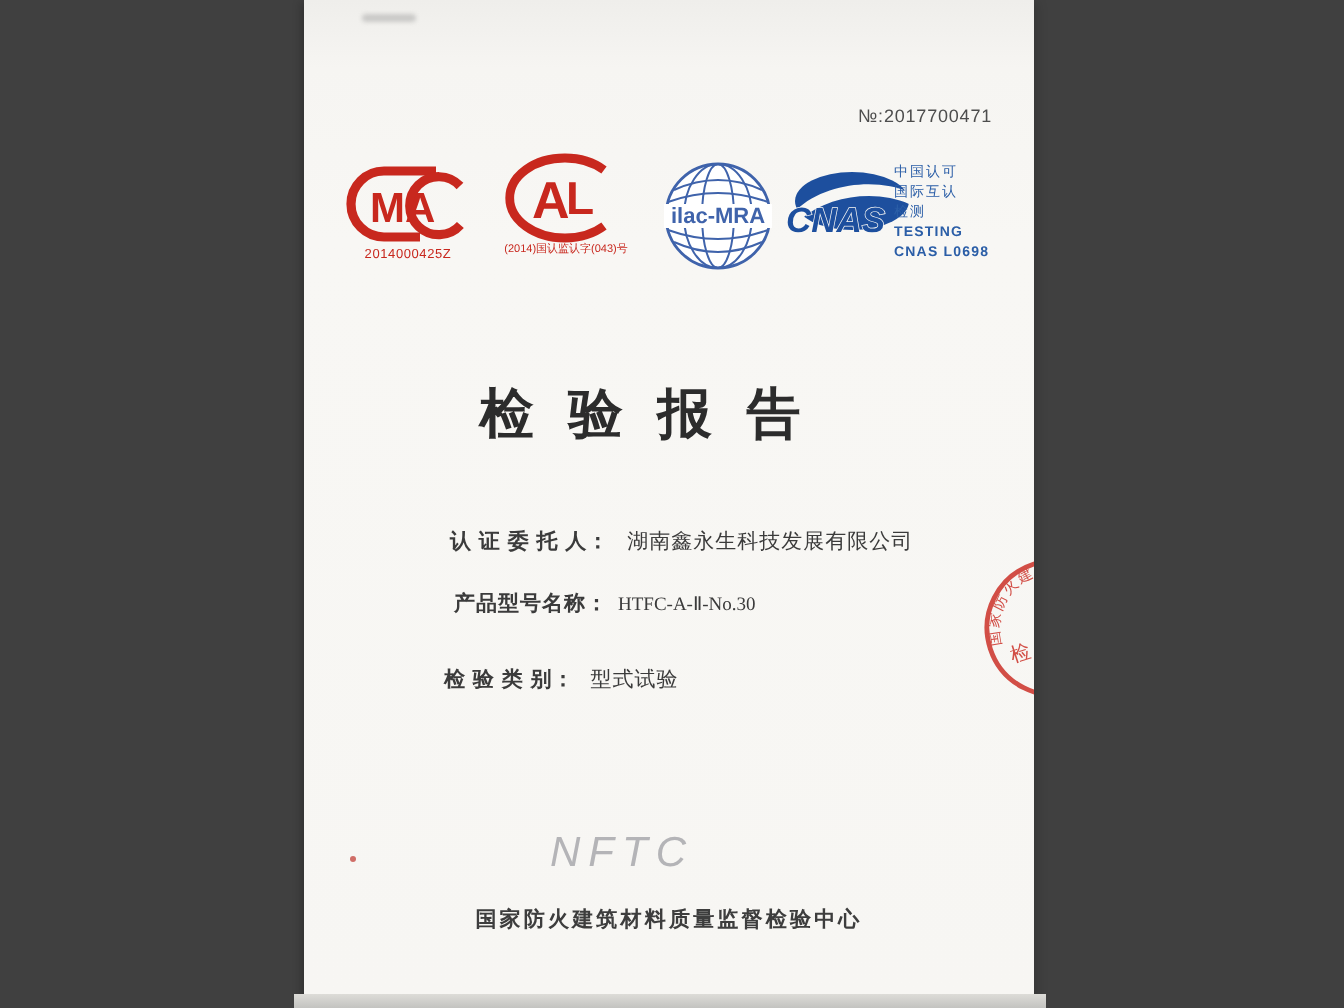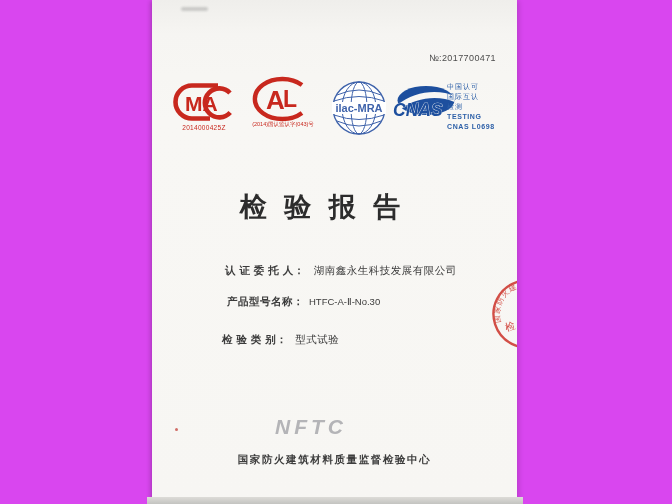--- a/index.html
+++ b/index.html
@@ -1,17 +1,17 @@
 <!DOCTYPE html>
 <html><head>
 <meta charset="utf-8">
 <style>
   html,body{margin:0;padding:0;}
   body{font-family:"Liberation Sans",sans-serif;}
-  #stage{position:relative;width:672px;height:504px;background:#d946ef;overflow:hidden;}
+  #stage{position:relative;width:672px;height:504px;background:#404040;overflow:hidden;}
 
   
   #paper{
     position:absolute;left:152px;top:0;width:365px;height:504px;
     background:linear-gradient(180deg,#efeeeb 0px,#f6f5f2 34px,#f8f7f4 120px,#f7f6f3 100%);
     box-shadow:-3px 0 4px -1px rgba(0,0,0,.18), 3px 0 5px -1px rgba(0,0,0,.14);
     overflow:hidden;
   }
   .smudge{position:absolute;left:29px;top:7px;width:27px;height:4px;background:rgba(140,140,140,.38);border-radius:2px;filter:blur(1px);}
   .speck{position:absolute;left:23px;top:428px;width:3px;height:3px;border-radius:50%;background:#c64b43;opacity:.8;}
@@ -33,30 +33,30 @@
     position:absolute;left:0;top:189px;width:341px;text-align:center;
     font-size:27px;font-weight:600;color:#2c2c2c;letter-spacing:5px;white-space:pre;
   }
 
   .field{position:absolute;font-size:10.5px;color:#3b3b3b;white-space:nowrap;}
   .field .lbl{font-weight:700;letter-spacing:.5px;}
   .field .val{font-weight:500;letter-spacing:.5px;}
   .f1{left:73px;top:264px;}
   .f1 .val{margin-left:9px;text-align:center;}
   .f2{left:75px;top:295px;}
-  .f2 .val{margin-left:5px;font-family:Liberation Sans, sans-serif;font-size:9.5px;letter-spacing:0;text-align:center;}
+  .f2 .val{margin-left:5px;font-family:Liberation Serif, serif;font-size:9.5px;letter-spacing:0;text-align:center;}
   .f2b{left:140px;top:309px;}
   .f3{left:70px;top:333px;}
   .f3 .val{margin-left:8px;text-align:right;}
 
   .seal{position:absolute;left:338px;top:277px;width:74px;height:74px;opacity:.92;}
 
   .nftc{
     position:absolute;left:0;top:415px;width:318px;text-align:center;
-    font-size:21px;font-weight:bold;font-style:italic;letter-spacing:4px;color:#b4b4b7;
+    font-size:21px;font-weight:normal;font-style:italic;letter-spacing:4px;color:#b4b4b7;
   }
   .org-name{
     position:absolute;left:0;top:453px;width:365px;text-align:center;
     font-size:10.5px;font-weight:600;letter-spacing:1.6px;color:#3d3d3d;
   }
 
   .bottom-shadow{
     position:absolute;left:147px;top:497px;width:376px;height:7px;
     background:linear-gradient(180deg,#dddcd8,#c3c3c0);
   }

